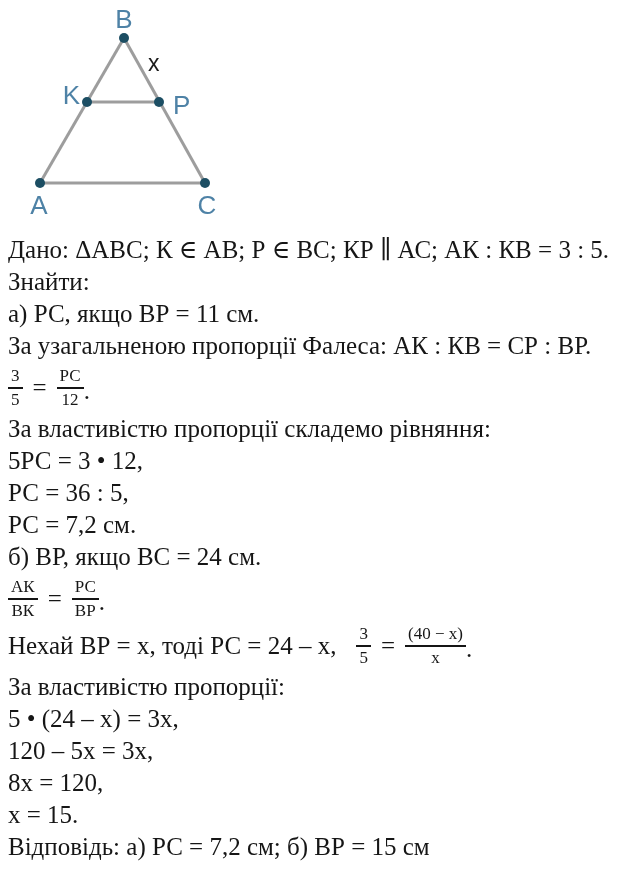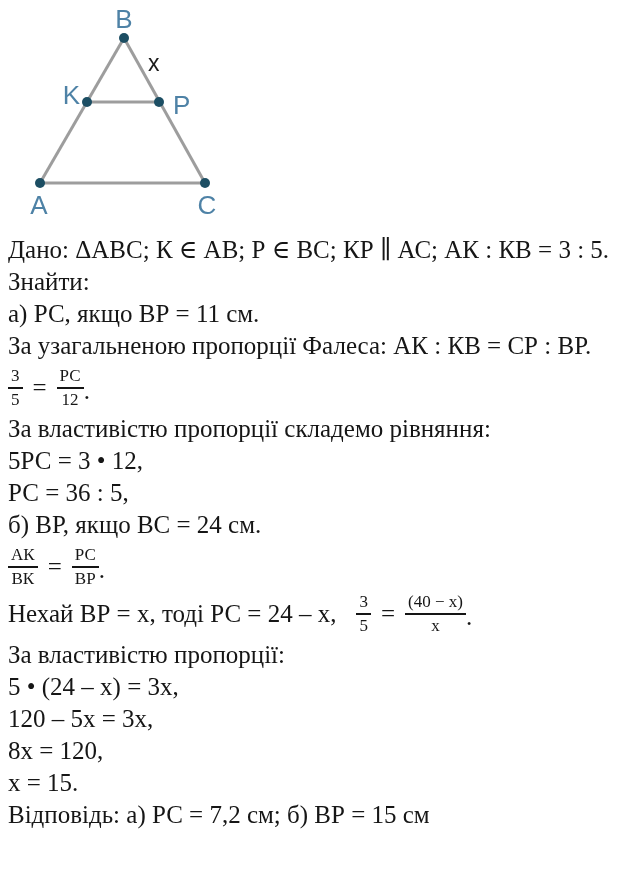--- a/index.html
+++ b/index.html
@@ -111,20 +111,21 @@
       <span class="frac">
         <span class="num">РС</span>
         <span class="den">12</span>
       </span>
       <span class="tail">.</span>
     </div>
 
     <p class="line">За властивістю пропорції складемо рівняння:</p>
     <p class="line">5РС = 3 • 12,</p>
     <p class="line">РС = 36 : 5,</p>
+    <p class="line">РС = 7,2 см.</p>
     <p class="line">б) ВР, якщо ВС = 24 см.</p>
 
     <div class="line frac-line">
       <span class="frac">
         <span class="num">АК</span>
         <span class="den">ВК</span>
       </span>
       <span class="eq">=</span>
       <span class="frac">
         <span class="num">РС</span>

